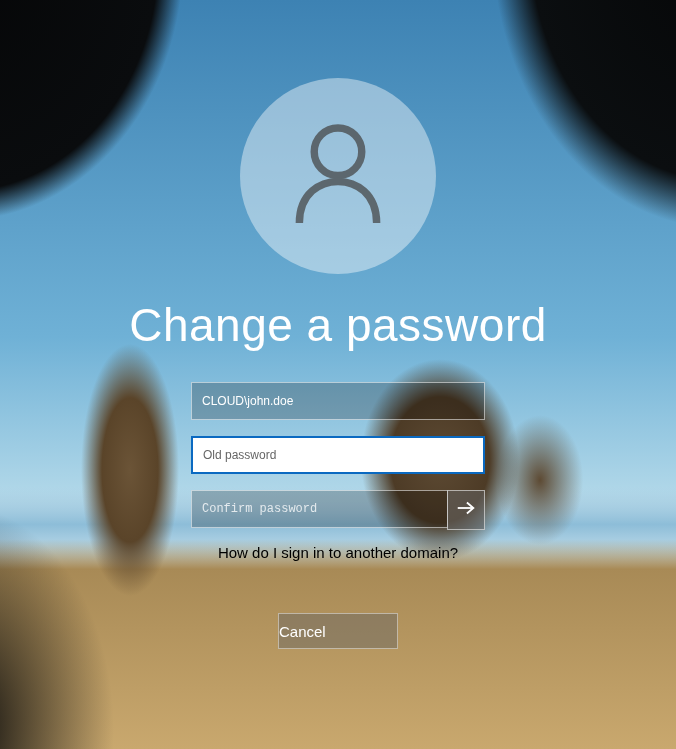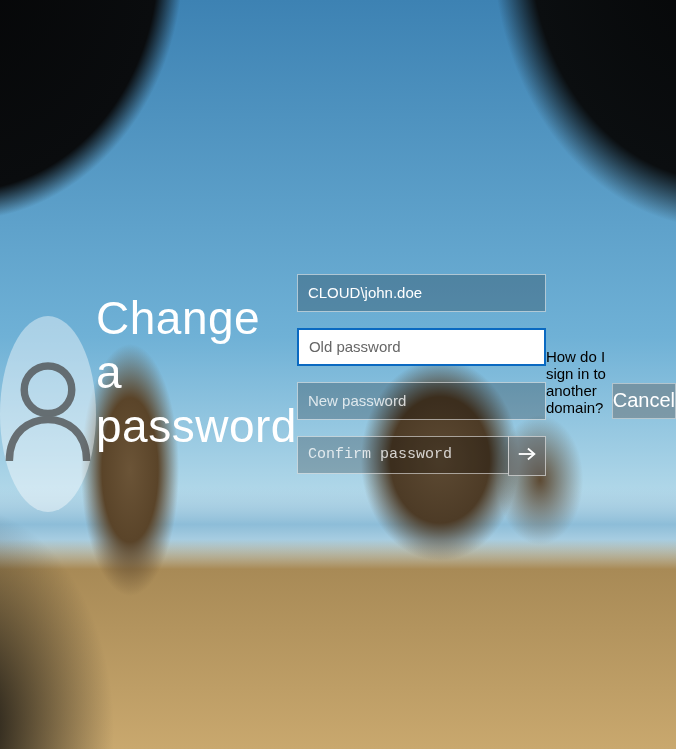--- a/index.html
+++ b/index.html
@@ -24,21 +24,21 @@
       
       linear-gradient(to bottom,rgba(0,0,0,0) 72%,#a88a56 76%,#c9a86e 100%),
       
       linear-gradient(to bottom,rgba(0,0,0,0) 65%,#8dbdd8 70%,rgba(0,0,0,0) 76%),
       
       linear-gradient(to bottom,#3d82b3 0%,#6fb1d6 45%,#aed6e8 65%,#d9ecf3 70%);
   }
   .center{
     position:relative;z-index:1;
     width:100%;height:100%;
-    display:flex;flex-direction:row;align-items:center;
+    display:flex;flex-direction:column;align-items:center;
   }
   .avatar{
     margin-top:78px;
     width:196px;height:196px;border-radius:50%;
     background:rgba(255,255,255,0.42);
     display:flex;align-items:center;justify-content:center;
   }
   .avatar svg{width:96px;height:104px;opacity:.72;}
   h1.title{
     font-weight:300;font-size:46px;letter-spacing:0.5px;
@@ -48,21 +48,21 @@
   .field{
     height:36px;border:1px solid rgba(255,255,255,0.55);
     background:rgba(0,0,0,0.22);
     display:flex;align-items:center;
   }
   .field.focused{
     background:#fff;border:2px solid #0a69c1;height:34px;
   }
   .field input{
     flex:1;border:none;background:transparent;outline:none;
-    padding:0 10px;font-size:15px;color:#fff;height:100%;
+    padding:0 10px;font-size:12px;color:#fff;height:100%;
     font-family:inherit;
   }
   .field input::placeholder{color:rgba(255,255,255,0.78);}
   .field.focused input{color:#333;}
   .field.focused input::placeholder{color:#666;}
   .submit-row{display:flex;gap:0;}
   .submit-row .field{flex:1;font-family:Liberation Mono, monospace;}
   .submit-btn{
     width:36px;height:38px;margin-left:-1px;
     background:rgba(100,100,100,0.55);
@@ -71,22 +71,22 @@
     cursor:pointer;
   }
   .submit-btn svg{width:22px;height:22px;stroke:#fff;}
   .subtext{font-size:15px;margin-top:22px;color:#fff;}
   .linktext{font-size:15px;margin-top:14px;color:#000000;cursor:pointer;}
   .cancel{
     margin-top:52px;
     width:118px;height:34px;
     background:rgba(100,100,100,0.45);
     border:1px solid rgba(255,255,255,0.45);
-    display:flex;align-items:center;justify-content:flex-end;
-    font-size:20px;color:#fff;cursor:pointer;
+    display:flex;align-items:center;justify-content:flex-start;
+    font-size:15px;color:#fff;cursor:pointer;
   }
 </style>
 </head>
 <body>
 
 <div class="bg"></div>
 
 <div class="center">
 
   <div class="avatar">
@@ -103,23 +103,20 @@
   <div class="fields">
 
     <div class="field">
       <input type="text" value="CLOUD\john.doe" style="">
     </div>
 
     <div class="field focused">
       <input type="password" placeholder="Old password" style="">
     </div>
 
-    <div class="field">
-      <input type="password" placeholder="New password" style="">
-    </div>
 
     <div class="submit-row">
       <div class="field">
         <input type="password" placeholder="Confirm password" style="">
       </div>
       <div class="submit-btn">
         <span>
           <svg viewBox="0 0 24 24" fill="none" stroke-width="2">
             <line x1="3" y1="12" x2="19" y2="12"></line>
             <polyline points="13 6 20 12 13 18"></polyline>

